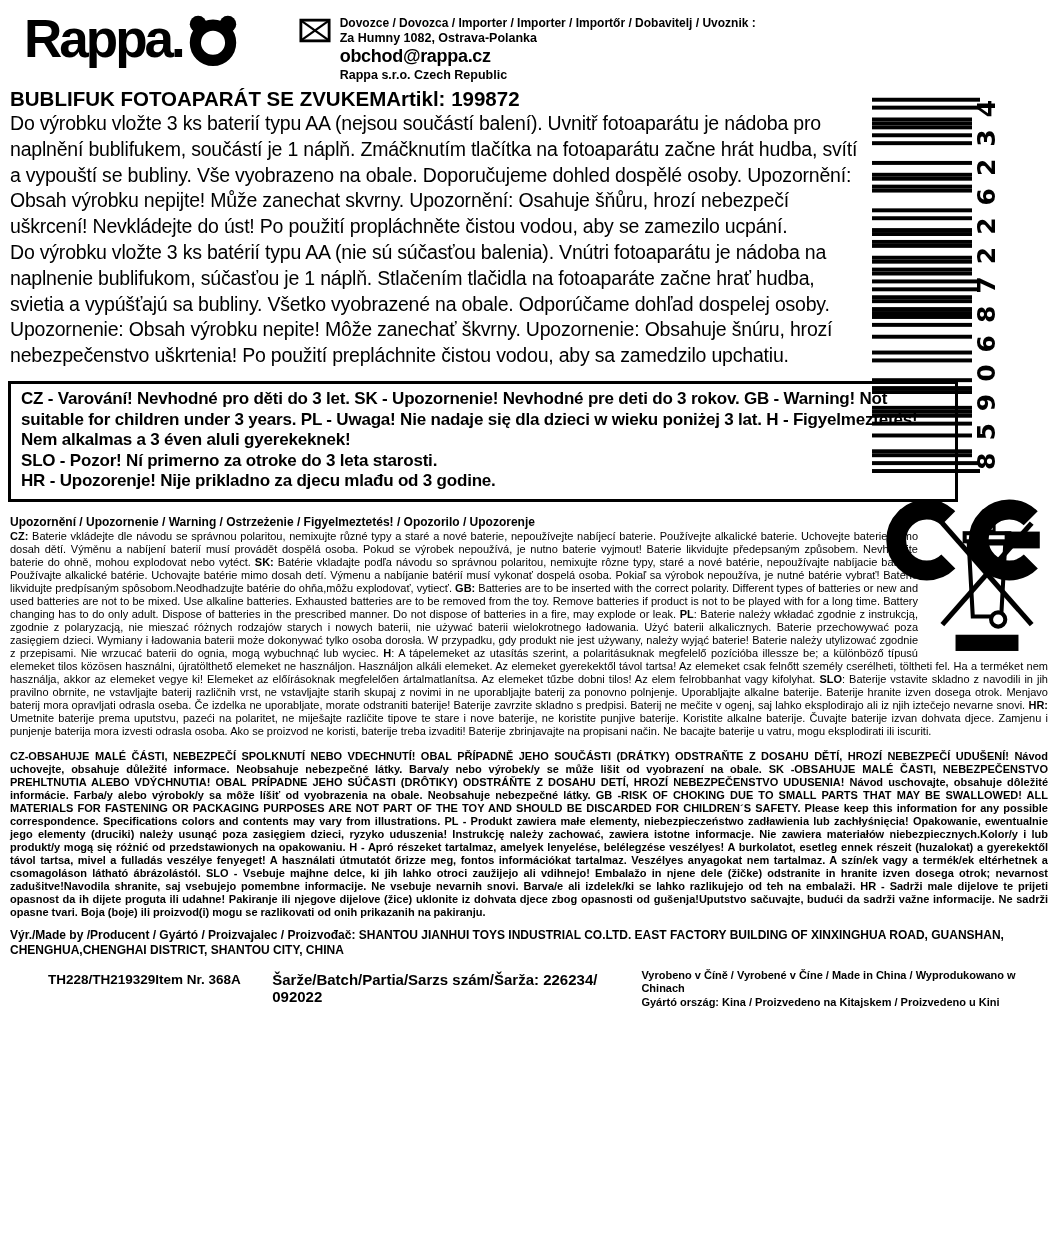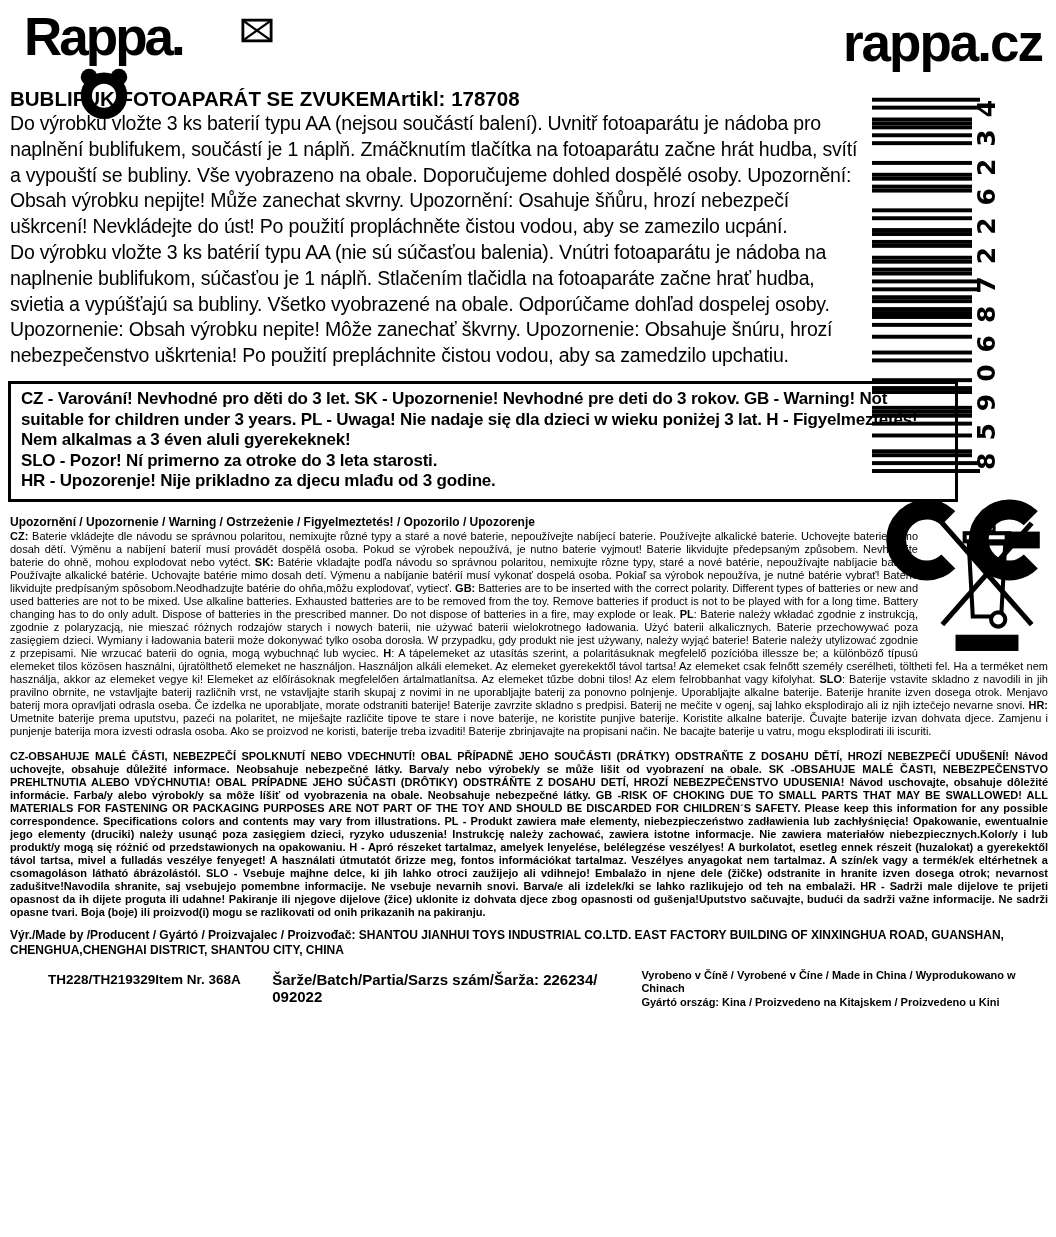--- a/index.html
+++ b/index.html
@@ -3,21 +3,21 @@
 <meta charset="utf-8">
 <style>
   * { margin:0; padding:0; box-sizing:border-box; }
   html,body { background:#fff; }
   body {
     width:1056px; height:1237px; position:relative; overflow:hidden;
     font-family:"Liberation Sans", sans-serif; color:#000;
   }
   
   .header { display:flex; align-items:flex-start; padding:10px 14px 0 24px; height:84px; }
-  .logo-left { display:flex; align-items:center; font-size:53px; font-weight:bold; letter-spacing:-3px; line-height:1;flex-direction:column; }
+  .logo-left { display:flex; align-items:center; font-size:53px; font-weight:bold; letter-spacing:-3px; line-height:1; }
   .bear { margin-left:2px; margin-top:4px; }
   .header-center { display:flex; margin-left:58px; padding-top:6px; }
   .envelope { margin-top:2px; margin-right:9px; }
   .imp-lines { font-weight:bold; }
   .imp-label { font-size:12px; line-height:14px; }
   .imp-addr { font-size:12.5px; line-height:16px; }
   .imp-mail { font-size:18px; line-height:21px; letter-spacing:-0.3px; }
   .imp-co { font-size:12.5px; line-height:16px; }
   .logo-right { margin-left:auto; font-size:53px; font-weight:bold; letter-spacing:-2px; line-height:1; padding-top:6px; }
   
@@ -65,29 +65,34 @@
     </span>
   </div>
   <div class="header-center">
     <span class="envelope">
       <svg width="32" height="25" viewBox="0 0 34 26">
         <rect x="2" y="2" width="30" height="22" fill="none" stroke="#000" stroke-width="3"></rect>
         <line x1="3" y1="3" x2="31" y2="23" stroke="#000" stroke-width="2.4"></line>
         <line x1="31" y1="3" x2="3" y2="23" stroke="#000" stroke-width="2.4"></line>
       </svg>
     </span>
+    <div class="imp-lines">
+      <div class="imp-label">Dovozce / Dovozca / Importer / Importer / Importőr / Dobavitelj / Uvoznik :</div>
+      <div class="imp-addr">Za Humny 1082, Ostrava-Polanka</div>
+      <div class="imp-mail">obchod@rappa.cz</div>
+      <div class="imp-co">Rappa s.r.o.  Czech Republic</div>
+    </div>
   </div>
-  <div class="logo-right">rappa.cz</div>
 </div>
 
 <div class="main">
   <div class="text-col">
     <div class="title-row">
       <span>BUBLIFUK FOTOAPARÁT SE ZVUKEM</span>
-      <span class="artikl">Artikl: 178708</span>
+      <span class="artikl">Artikl: 199872</span>
     </div>
     <p class="desc">Do výrobku vložte 3 ks baterií typu AA (nejsou součástí balení). Uvnitř fotoaparátu je nádoba pro naplnění bublifukem, součástí je 1 náplň. Zmáčknutím tlačítka na fotoaparátu začne hrát hudba, svítí a vypouští se bubliny. Vše vyobrazeno na obale. Doporučujeme dohled dospělé osoby. Upozornění: Obsah výrobku nepijte! Může zanechat skvrny. Upozornění: Osahuje šňůru, hrozí nebezpečí uškrcení! Nevkládejte do úst! Po použití propláchněte čistou vodou, aby se zamezilo ucpání.</p>
     <p class="desc">Do výrobku vložte 3 ks batérií typu AA (nie sú súčasťou balenia). Vnútri fotoaparátu je nádoba na naplnenie bublifukom, súčasťou je 1 náplň. Stlačením tlačidla na fotoaparáte začne hrať hudba, svietia a vypúšťajú sa bubliny. Všetko vyobrazené na obale. Odporúčame dohľad dospelej osoby. Upozornenie: Obsah výrobku nepite! Môže zanechať škvrny. Upozornenie: Obsahuje šnúru, hrozí nebezpečenstvo uškrtenia! Po použití prepláchnite čistou vodou, aby sa zamedzilo upchatiu.</p>
   </div>
 </div>
 
 <div class="barcode-pos">
   <div class="barcode-strip">
     <svg id="barcode-svg" width="378" height="114">
         <rect x="1.00" y="0" width="3.95" height="108" fill="#000"></rect>

